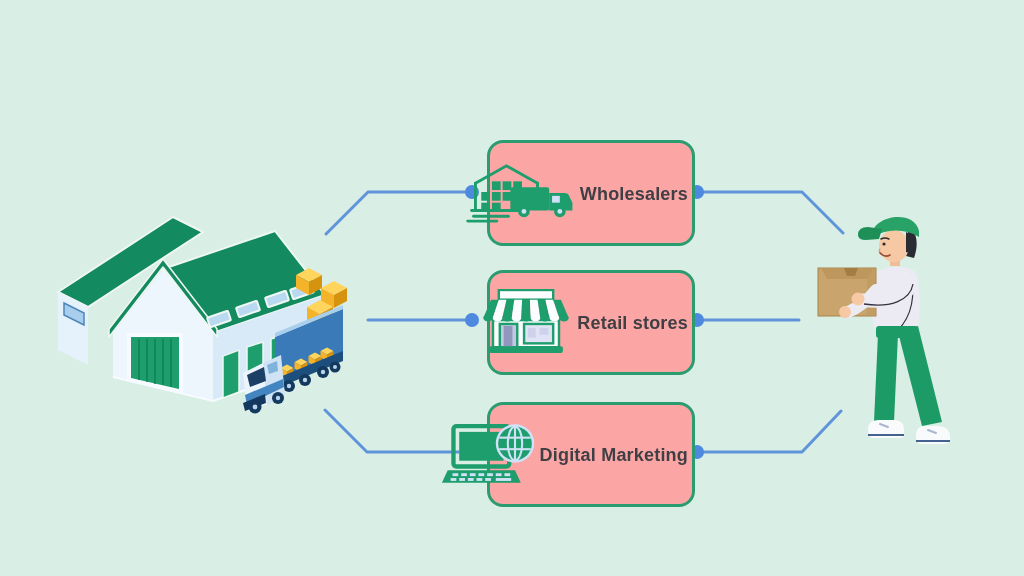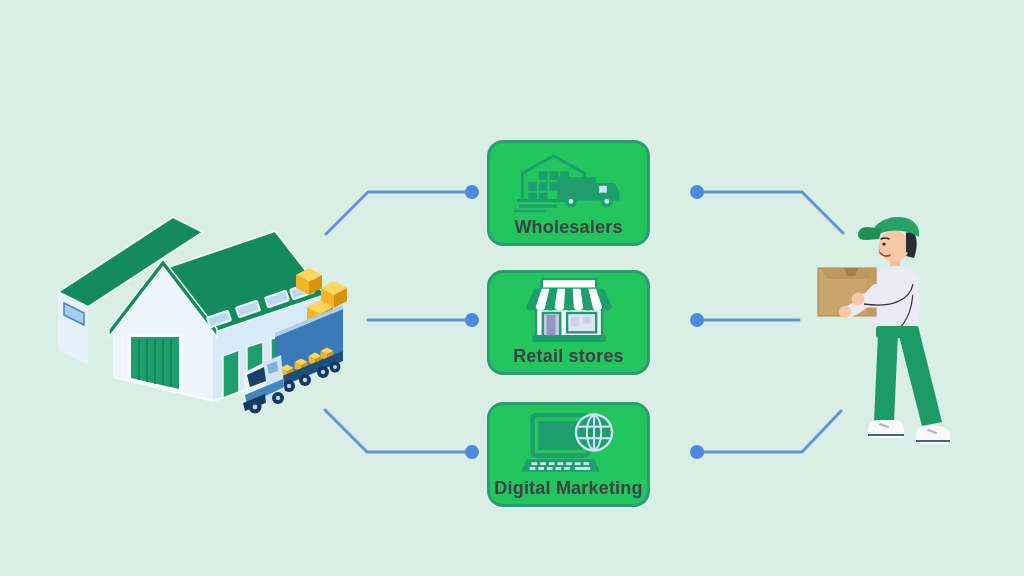--- a/index.html
+++ b/index.html
@@ -1,21 +1,21 @@
 <!DOCTYPE html>
 <html><head>
 <meta charset="utf-8">
 <style>
   html,body{margin:0;padding:0;background:#d9eee5;}
   .stage{position:relative;width:1024px;height:576px;background:#d9eee5;overflow:hidden;
          font-family:"Liberation Sans",sans-serif;}
   .layer{position:absolute;left:0;top:0;}
-  .card{position:absolute;left:487px;width:163px;box-sizing:border-box;
-        background:#22c55e;border:3px solid #2a9c6f;border-radius:16px;
-        display:flex;flex-direction:column;align-items:center;justify-content:flex-end;
+  .card{position:absolute;left:487px;width:208px;box-sizing:border-box;
+        background:#fca5a5;border:3px solid #2a9c6f;border-radius:16px;
+        display:flex;flex-direction:row;align-items:center;justify-content:flex-end;
         padding:5px 4px 7px;}
   .card.c1{top:140px;height:106px;}
   .card.c2{top:270px;height:105px;}
   .card.c3{top:402px;height:105px;}
   .icon-wrap{flex:1;display:flex;align-items:center;justify-content:center;}
   .icon-wrap svg{display:block;}
   .card-label{font-weight:700;font-size:18px;letter-spacing:.2px;color:#3f3f44;
               white-space:nowrap;line-height:1;padding-top:3px;}
   svg{shape-rendering:geometricPrecision;}
 </style>

